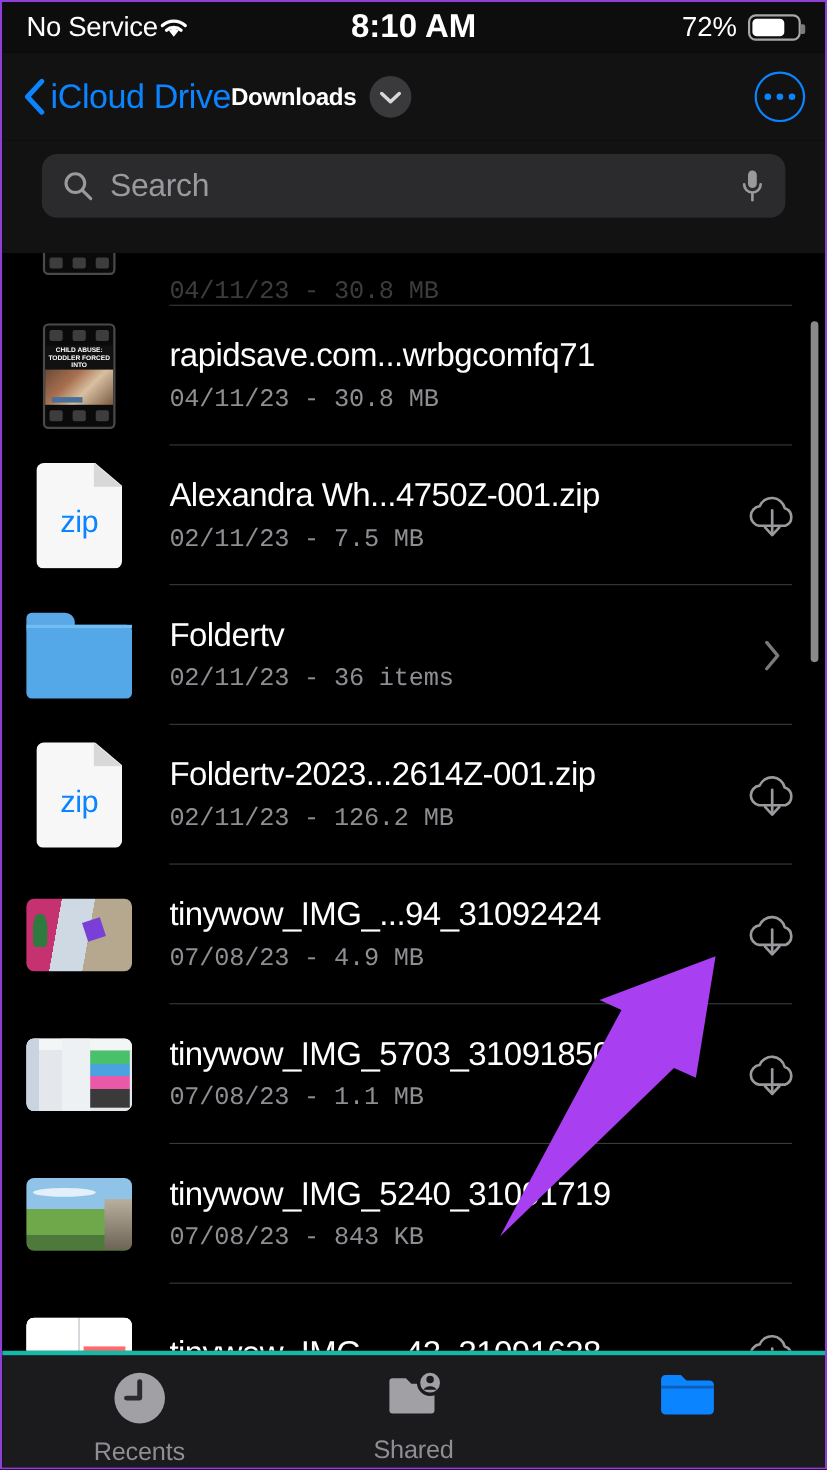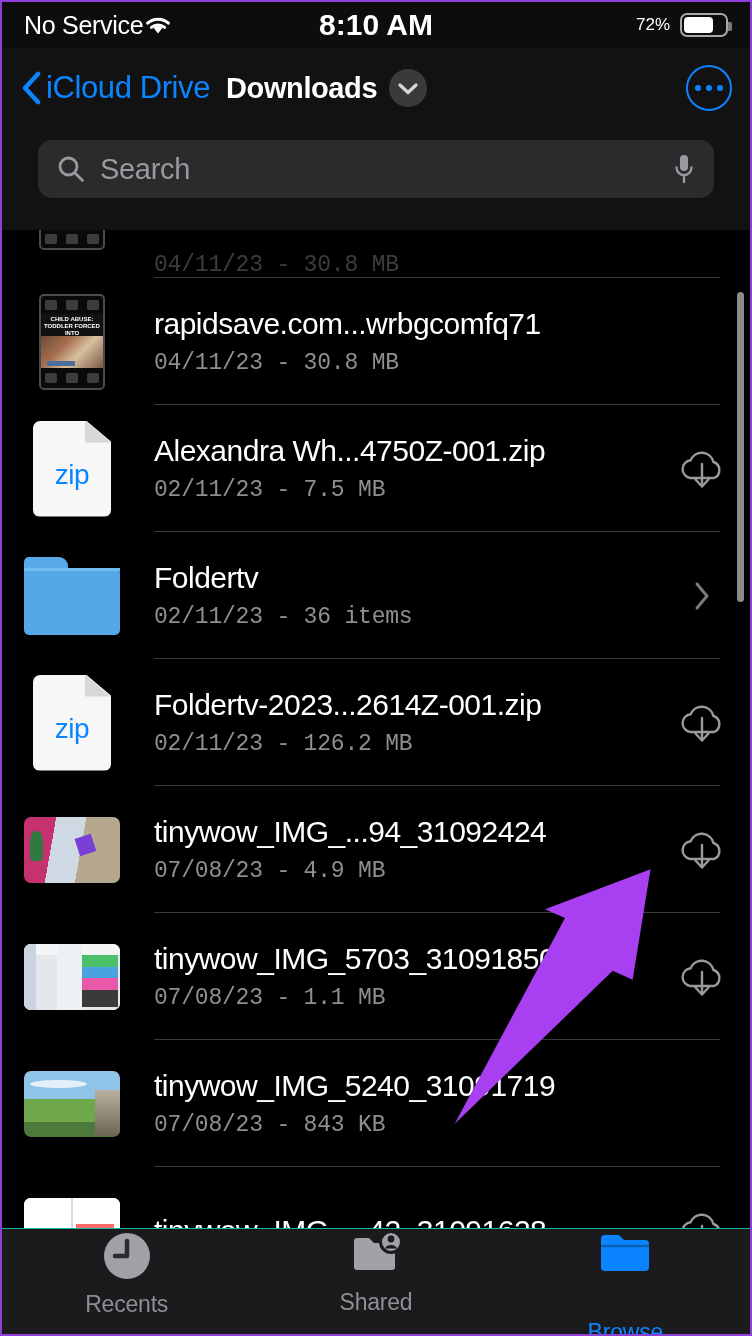--- a/index.html
+++ b/index.html
@@ -22,21 +22,21 @@
     position:absolute; top:0; left:0; right:0; height:46px;
     background:#0d0d0d;
     display:flex; align-items:center;
     padding:0 22px;
     color:#fff;
   }
   .sb-left { display:flex; align-items:center; flex:1; }
   .sb-carrier { font-size:25px; letter-spacing:-0.3px; }
   .sb-center { position:absolute; left:0; right:0; text-align:center; font-size:30px; font-weight:600; pointer-events:none; }
   .sb-right { display:flex; align-items:center; gap:10px; margin-left:auto; z-index:2; }
-  .sb-batt-pct { font-size:17px; }
+  .sb-batt-pct { font-size:25px; }
   .batt {
     position:relative; width:48px; height:24px;
     border:2px solid #a8a8a8; border-radius:7px;
     display:flex; align-items:center; padding:2px;
   }
   .batt::after {
     content:""; position:absolute; right:-6px; top:7px;
     width:4px; height:9px; background:#7a7a7a; border-radius:0 2px 2px 0;
   }
   .batt-fill { background:#fff; height:100%; width:72%; border-radius:4px; }
@@ -45,22 +45,22 @@
   .navbar {
     position:absolute; top:46px; left:0; right:0; height:80px;
     background:#121212;
     display:flex; align-items:center;
     padding:0 18px;
   }
   .back-group { display:flex; align-items:center; gap:4px; cursor:pointer; }
   .chev-back { width:22px; height:34px; flex:none; }
   .back-label { color:#0a84ff; font-size:31px; letter-spacing:-0.4px; }
   .nav-title {
-    color:#fff; font-size:29px; font-weight:700;
-    margin-left:16px; letter-spacing:-0.4px;
+    color:#fff; font-size:22px; font-weight:700;
+    letter-spacing:-0.4px;
   }
   .title-chevron {
     width:38px; height:38px; border-radius:50%;
     background:#3a3a3c; margin-left:12px;
     display:flex; align-items:center; justify-content:center;
     cursor:pointer;
   }
   .more-btn {
     margin-left:auto; width:46px; height:46px; border-radius:50%;
     border:2.5px solid #0a84ff;
@@ -216,22 +216,22 @@
       repeating-linear-gradient(180deg,#ff6b6b 0 4px,#ffffff 4px 9px,#5fc36a 9px 13px,#ffffff 13px 18px,#6aa8f0 18px 22px,#ffffff 22px 27px);
   }
 
   
   .cloudicon { width:52px; height:46px; }
   .chevright { width:18px; height:30px; }
 
   
   .tabbar {
     position:absolute; left:0; right:0; bottom:0; height:106px;
-    background:#1b1b1d; border-top:1px solid #14b8a6;
-    display:flex; align-items:flex-start; 
+    background:#1b1b1d; border-top:4px solid #14b8a6;
+    display:flex; align-items:flex-start; padding-top:12px;
   }
   .tab { flex:1; display:flex; flex-direction:column; align-items:center; gap:8px; cursor:pointer; }
   .tab-label { font-size:23px; color:#8e8e93; letter-spacing:-0.2px; }
   .tab.active .tab-label { color:#0a84ff;margin-top:32px; }
 
   
   .annot { position:absolute; inset:0; pointer-events:none; }
 
   
   .scrollbar {

